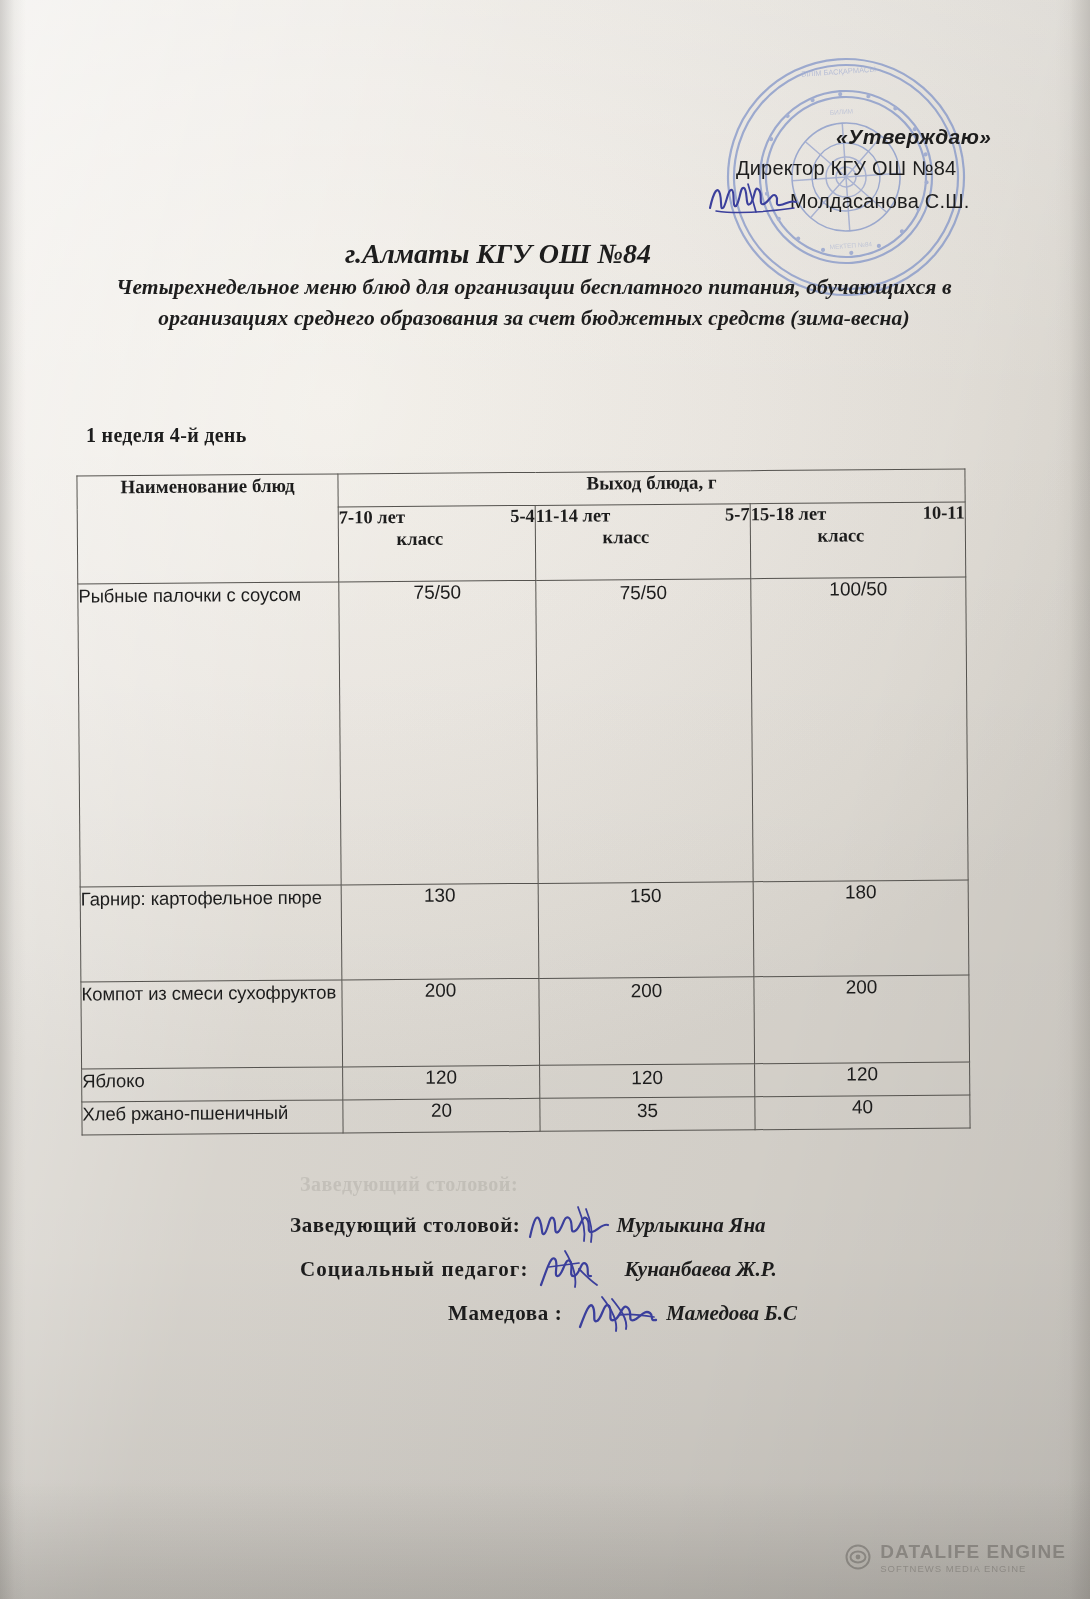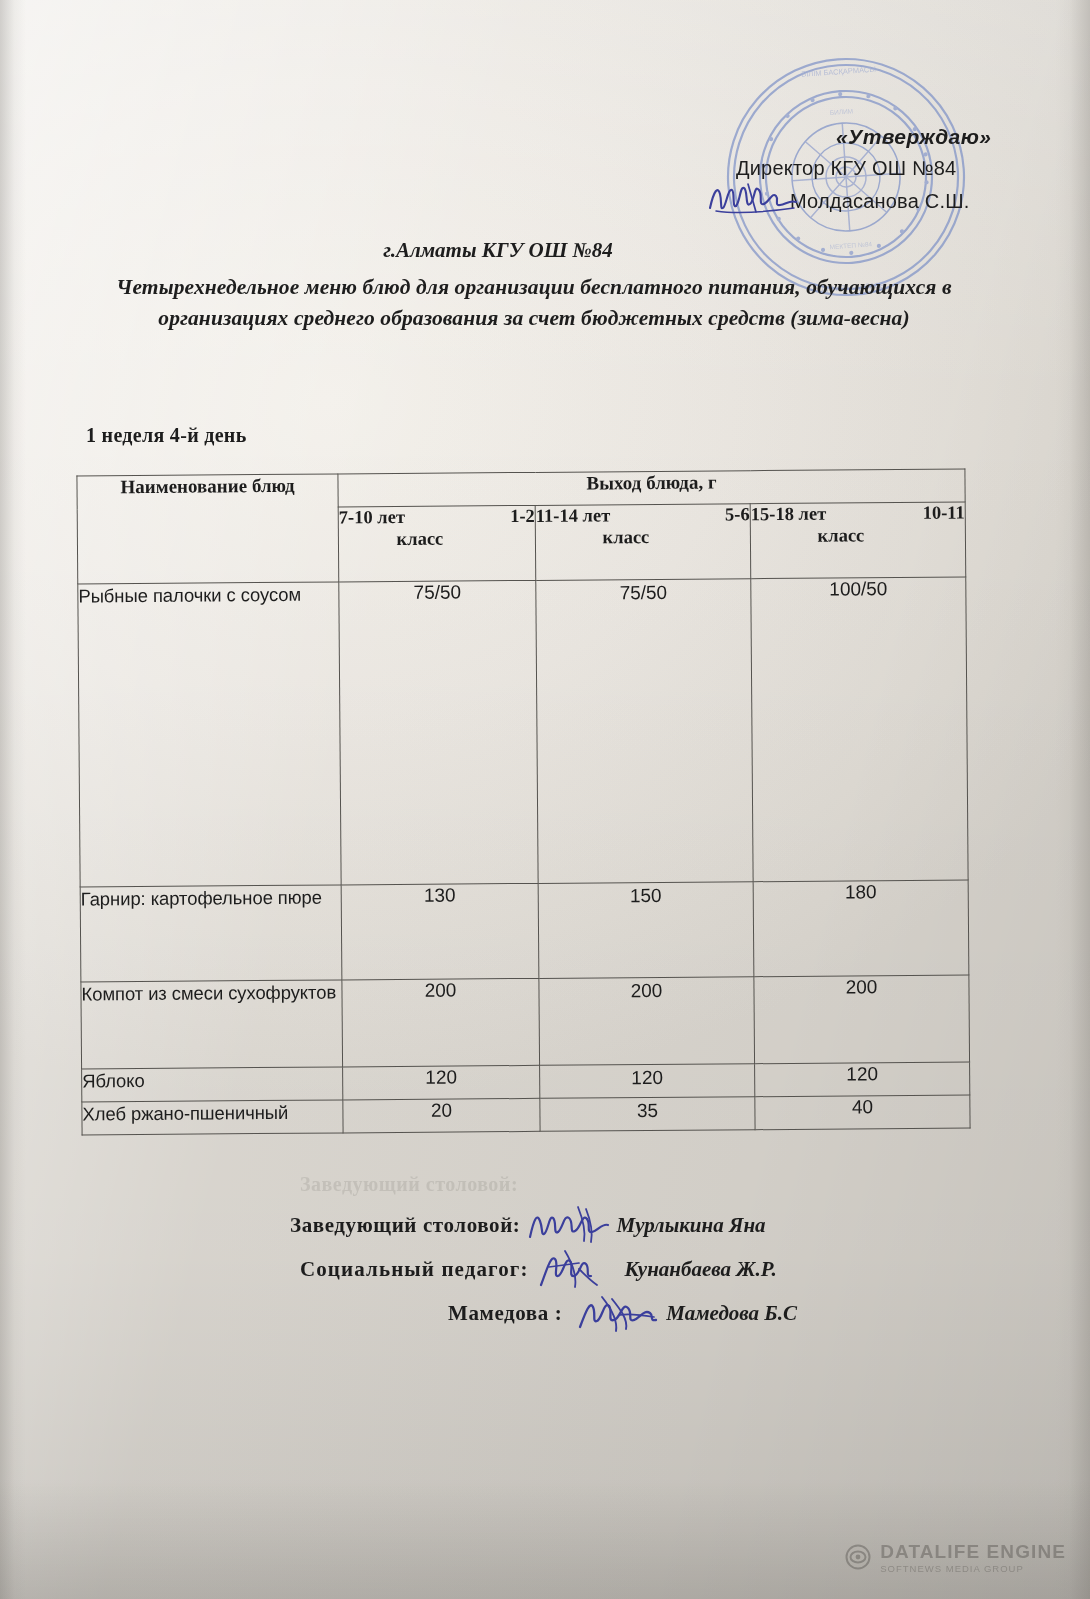--- a/index.html
+++ b/index.html
@@ -99,21 +99,21 @@
 
   
   .school-line {
     position: absolute;
     top: 238px;
     left: 0;
     width: 980px;
     text-align: center;
     font-style: italic;
     font-weight: bold;
-    font-size: 21px;
+    font-size: 28px;
     z-index: 3;
     padding-left: 16px;
     box-sizing: border-box;
   }
   .doc-title {
     position: absolute;
     top: 272px;
     left: 78px;
     width: 912px;
     text-align: center;
@@ -371,28 +371,28 @@
       </colgroup>
       <tbody>
         <tr>
           <td class="th-name" rowspan="2">Наименование блюд</td>
           <td class="th-group" colspan="3">Выход блюда, г</td>
         </tr>
         <tr>
           <td class="th-age">
             <div class="age-row">
               <span>7-10 лет</span>
-              <span>1-2</span>
+              <span>5-4</span>
             </div>
             <div class="age-grade-line">класс</div>
           </td>
           <td class="th-age">
             <div class="age-row">
               <span>11-14 лет</span>
-              <span>5-6</span>
+              <span>5-7</span>
             </div>
             <div class="age-grade-line">класс</div>
           </td>
           <td class="th-age">
             <div class="age-row">
               <span>15-18 лет</span>
               <span>10-11</span>
             </div>
             <div class="age-grade-line">класс</div>
           </td>
@@ -486,17 +486,17 @@
   </div>
 
   <div class="watermark">
     <svg class="wm-logo" width="26" height="26" viewBox="0 0 26 26">
       <circle cx="13" cy="13" r="11.5" fill="none" stroke="#4e4b47" stroke-width="2"></circle>
       <ellipse cx="13" cy="13" rx="7.5" ry="5.5" fill="none" stroke="#4e4b47" stroke-width="2"></ellipse>
       <circle cx="13" cy="13" r="2.4" fill="#4e4b47"></circle>
     </svg>
     <div class="wm-text">
       <div class="wm-main">DATALIFE ENGINE</div>
-      <div class="wm-sub">SOFTNEWS MEDIA GROUP</div>
+      <div class="wm-sub">SOFTNEWS MEDIA ENGINE</div>
     </div>
   </div>
 
 </div>
 
 </body></html>

